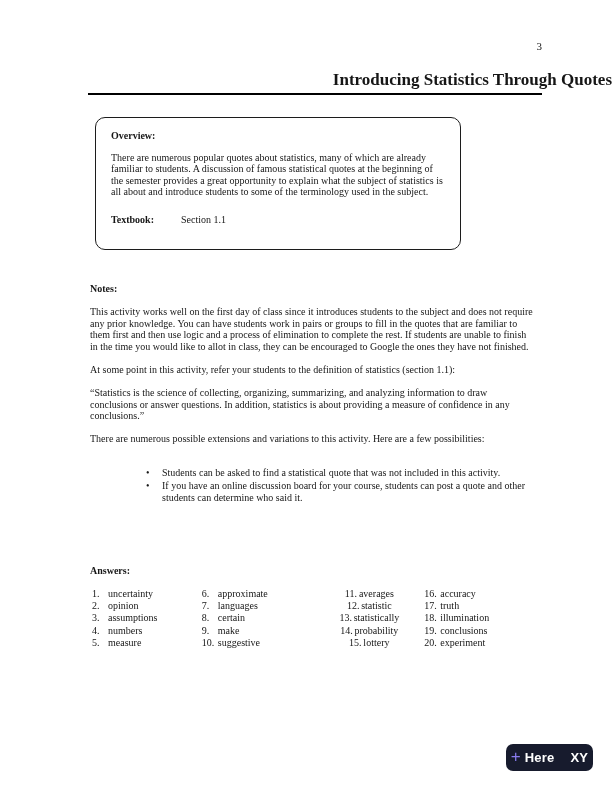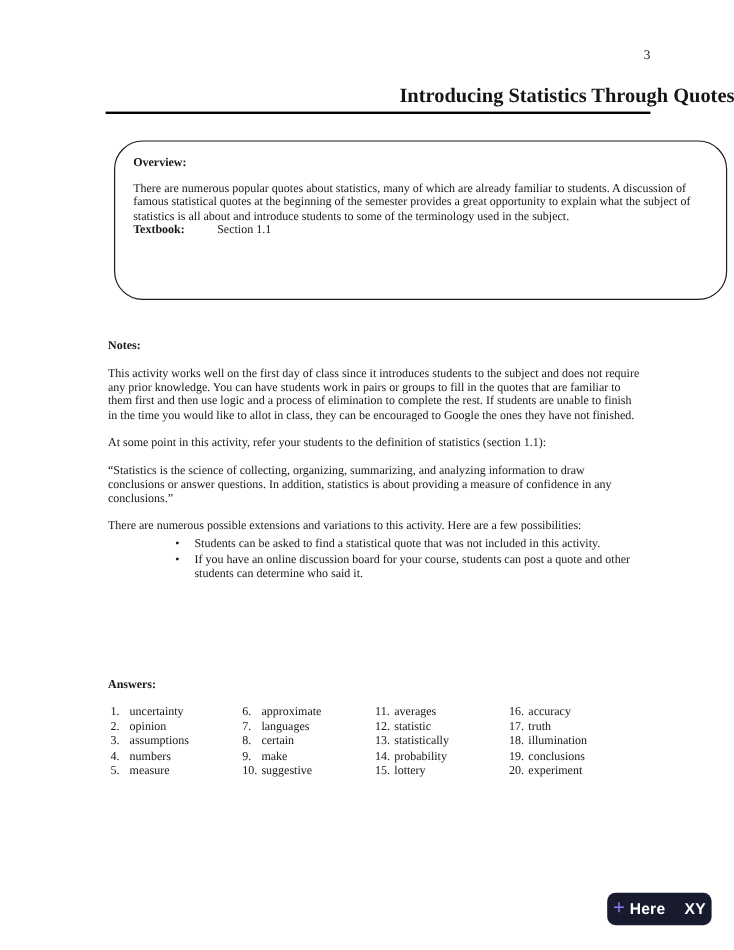--- a/index.html
+++ b/index.html
@@ -21,51 +21,51 @@
     text-align:right;
     font-size:17px; font-weight:700;
     margin:0; line-height:20px;
   }
   .title-rule {
     position:absolute; top:93px; left:88px;
     width:454px; height:2px; background:#000;
   }
   .overview-box {
     position:absolute; top:117px; left:95px;
-    width:511px; height:133px;
-    border:1.5px solid #1c1c1c; border-radius:24px;
+    width:366px; height:133px;
+    border:1.5px solid #1c1c1c; border-radius:10px;
     box-sizing:border-box;
     padding:12px 15px;
     font-size:10px; line-height:1.16;
   }
   .bold { font-weight:bold; }
   .overview-box .ov-body { margin:10px 0 0 0; }
-  .kv-row { margin:0 0 0 0; }
+  .kv-row { margin:16px 0 0 0; }
   .kv-label { display:inline-block; width:70px; font-weight:bold; }
   .notes-section {
     position:absolute; top:283px; left:90px; width:445px;
     font-size:10px; line-height:1.16;
   }
   .notes-section p { margin:11.5px 0 0 0; }
-  .bullet-list { margin:3px 0 0 0; padding:0; list-style:none; }
+  .bullet-list { margin:22px 0 0 0; padding:0; list-style:none; }
   .bullet-list li {
     position:relative; padding-left:72px; margin-top:1.5px;
   }
   .bullet-list li::before {
     content:"\2022";
     position:absolute; left:56px; top:0;
   }
   .answers-section {
     position:absolute; top:565px; left:90px; width:445px;
     font-size:10px; line-height:1.16;
   }
   .answers-grid { display:flex; margin-top:11px; }
   .answer-col { width:121px; }
   .answer-col:first-child { width:122px; padding-left:2px; box-sizing:border-box; }
-  .answer-col:nth-child(3) { width:122px; }
+  .answer-col:nth-child(3) { width:122px;text-align:center; }
   .answer-row { line-height:12.4px; white-space:nowrap; }
   .answer-num { display:inline-block; width:16px; }
   .brand-badge {
     position:absolute; left:506px; top:744px;
     height:27px; width:87px;
     border-radius:7px;
     display:flex; align-items:center; justify-content:center;
     gap:4px;
     font-family:"Liberation Sans", sans-serif;
   }

